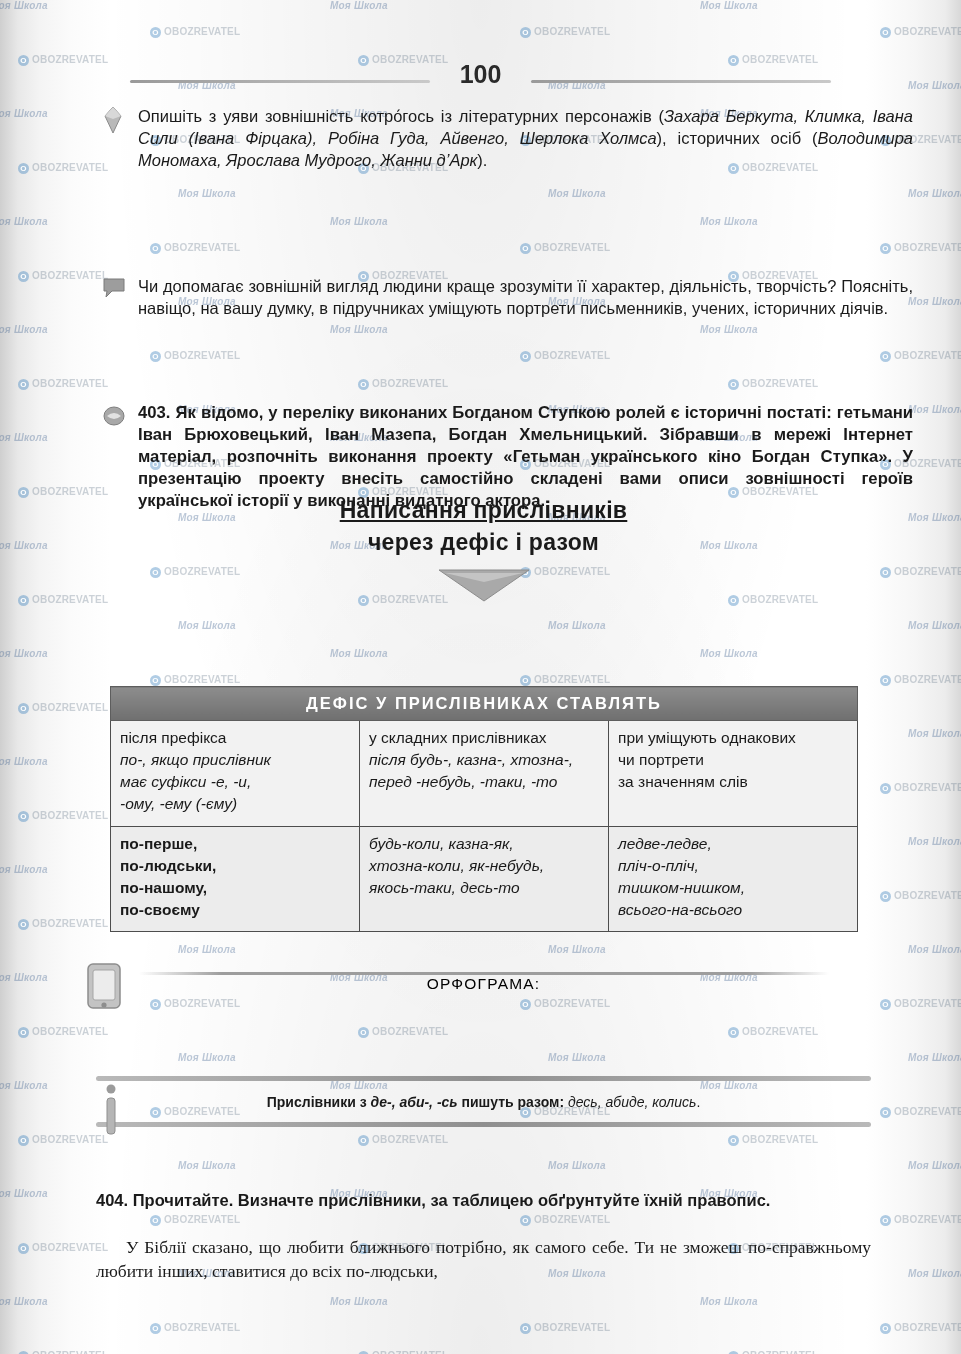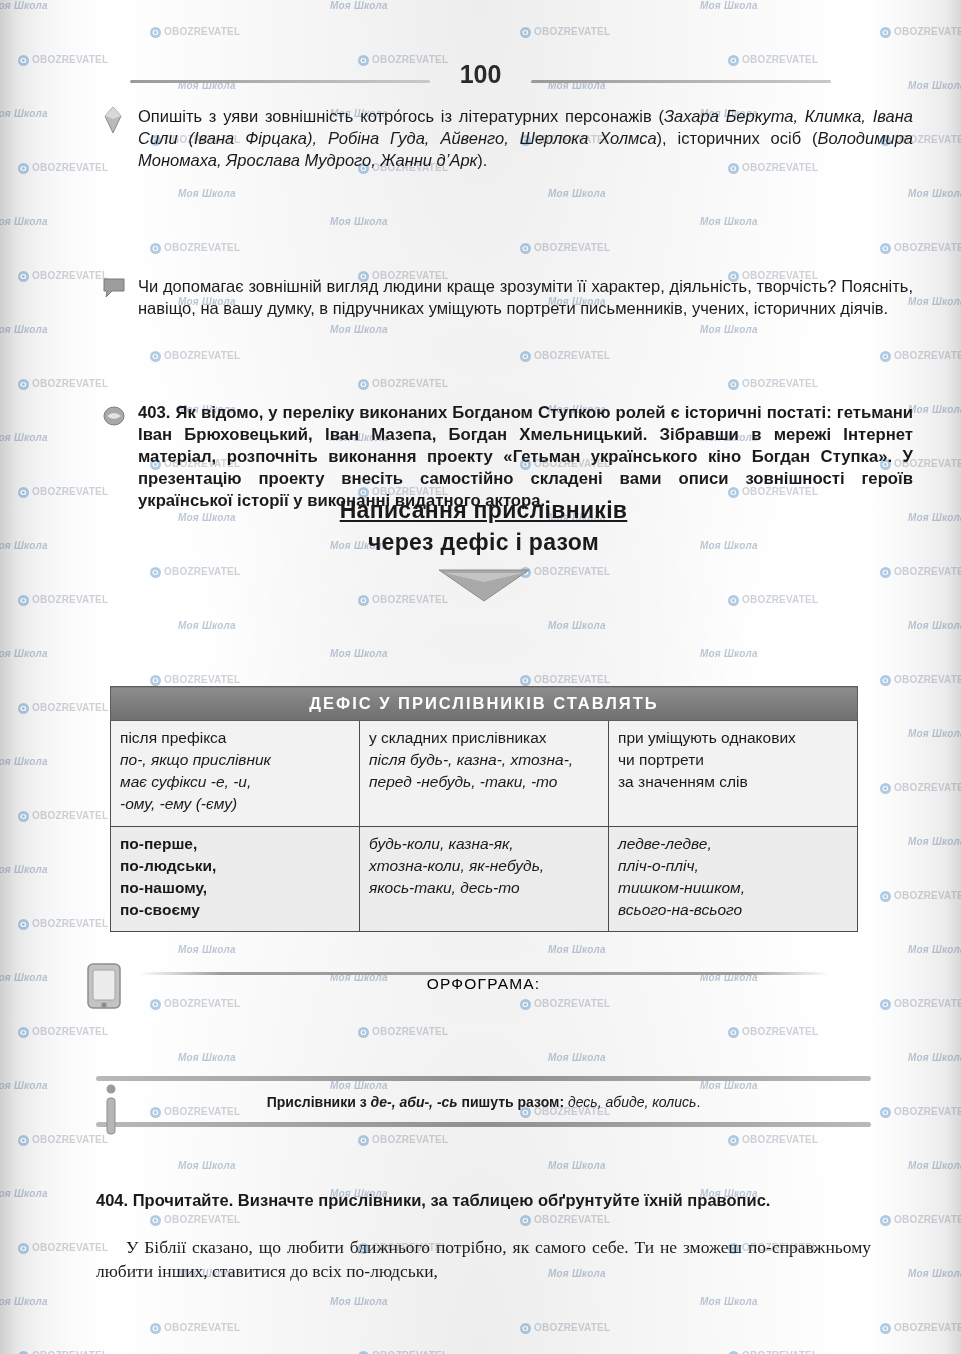--- a/index.html
+++ b/index.html
@@ -458,21 +458,21 @@
       <svg width="94" height="34" viewBox="0 0 94 34">
         <polygon points="2,2 92,2 47,33" fill="#a9a9a9" stroke="#8c8c8c" stroke-width="1"></polygon>
         <polygon points="8,5 86,5 47,14" fill="#c4c4c4"></polygon>
       </svg>
     </div>
   </div>
 
   <table class="rules-table" style="top:686px;">
     <tbody>
         <tr class="thead">
-      <td colspan="3">ДЕФІС У ПРИСЛІВНИКІВ СТАВЛЯТЬ</td>
+      <td colspan="3">ДЕФІС У ПРИСЛІВНИКАХ СТАВЛЯТЬ</td>
     </tr>
     <tr>
       <td class="cell" style="width:232px">
         <p>після префікса</p>
         <p class="it">по-, якщо прислівник</p>
         <p class="it">має суфікси -е, -и,</p>
         <p class="it">-ому, -ему (-єму)</p>
       </td>
       <td class="cell" style="width:282px">
         <p>у складних прислівниках</p>

